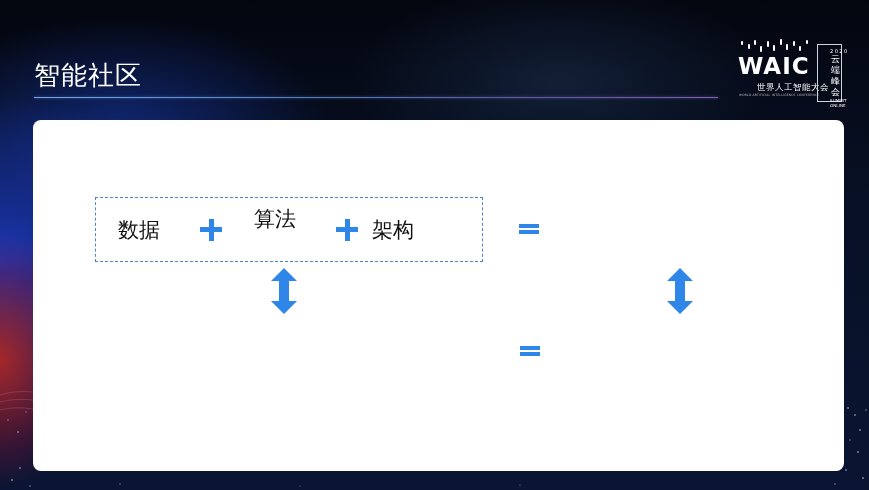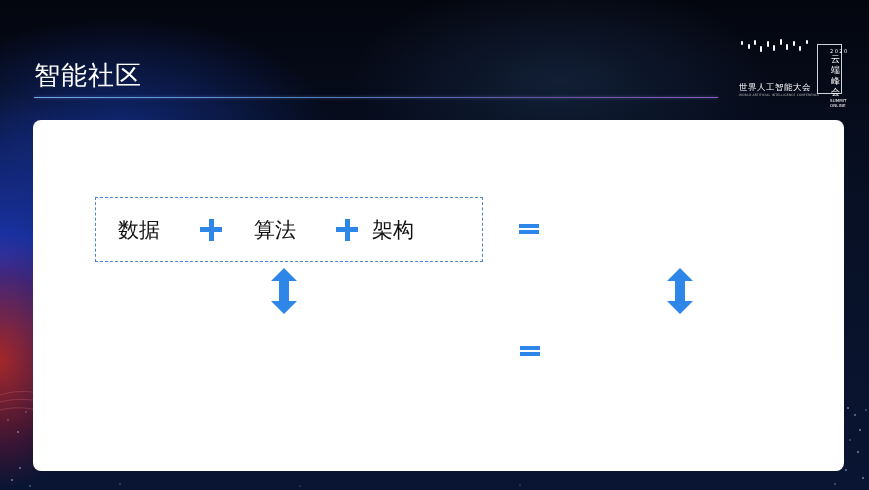--- a/index.html
+++ b/index.html
@@ -23,24 +23,24 @@
     position:absolute; left:34px; top:97px; width:684px; height:1px;
     background: linear-gradient(90deg, #6fa8e8 0%, #4e7fc0 40%, #6a4fa0 75%, #8a5ab8 100%);
     box-shadow: 0 0 3px rgba(120,150,230,0.6);
   }
   .logo { position:absolute; left:738px; top:38px; width:108px; height:62px; color:#fff; }
   .logo-dots { position:absolute; left:2px; top:0; width:72px; height:16px; }
   .logo-word {
     position:absolute; left:0; top:16px; font-size:23px; font-weight:bold;
     letter-spacing:1px; font-family:"DejaVu Sans", sans-serif; line-height:24px;
   }
-  .logo-cn { position:absolute; left:1px; top:44px; font-size:8.5px; letter-spacing:0.5px; line-height:10px; }
+  .logo-cn { position:absolute; left:19px; top:44px; font-size:8.5px; letter-spacing:0.5px; line-height:10px; }
   .logo-en { position:absolute; left:1px; top:55px; font-size:3px; color:#bbb; letter-spacing:0.2px; white-space:nowrap; }
   .logo-box {
-    position:absolute; left:79px; top:6px; width:25px; height:50px;
+    position:absolute; left:79px; top:6px; width:25px; height:58px;
     border:1px solid #cfd3dc; box-sizing:border-box; text-align:center;padding-left:12px;
   }
   .logo-year { font-size:5px; letter-spacing:1.5px; margin-top:3px; line-height:6px; }
   .logo-box-cn { font-size:9px; line-height:11px; }
   .logo-box-en { font-size:4px; line-height:5px; letter-spacing:0.1px; }
 
   .card {
     position:absolute; left:33px; top:120px; width:811px; height:351px;
     background:#ffffff; border-radius:8px;
   }
@@ -102,37 +102,38 @@
       <rect x="20" y="8" width="2" height="6" rx="1"></rect>
       <rect x="27" y="3" width="2" height="6" rx="1"></rect>
       <rect x="33" y="7" width="2" height="6" rx="1"></rect>
       <rect x="40" y="1" width="2" height="6" rx="1"></rect>
       <rect x="46" y="6" width="2" height="6" rx="1"></rect>
       <rect x="53" y="3" width="2" height="5" rx="1"></rect>
       <rect x="59" y="8" width="2" height="5" rx="1"></rect>
       <rect x="66" y="2" width="2" height="4" rx="1"></rect>
     </g>
   </svg>
+  <div class="logo-word">WAIC</div>
   <div class="logo-cn">世界人工智能大会</div>
   <div class="logo-en">WORLD ARTIFICIAL INTELLIGENCE CONFERENCE</div>
   <div class="logo-box">
     <div class="logo-year">2020</div>
     <div class="logo-box-cn">云端</div>
     <div class="logo-box-cn">峰会</div>
     <div class="logo-box-en">SUMMIT</div>
     <div class="logo-box-en">ONLINE</div>
   </div>
 </div>
 
 <div class="card">
 
   <div class="box" style="left:62px; top:77px; width:388px; height:65px;">
     <span class="term" style="left:22px; top:20px;">数据</span>
     <span class="plus" style="left:104px; top:21px;"></span>
-    <span class="term" style="left:158px; top:20px;">算法</span>
+    <span class="term" style="left:158px; top:9px;">算法</span>
     <span class="plus" style="left:240px; top:21px;"></span>
     <span class="term" style="left:276px; top:20px;">架构</span>
   </div>
 
   <span class="equals" style="left:486px; top:102px;"></span>
 
 
   <svg class="arrow" viewBox="0 0 28 46" style="left:237px; top:148px;">
     <polygon fill="#2e86e8" points="14,0 27,13 19,13 19,33 27,33 14,46 1,33 9,33 9,13 1,13"></polygon>
   </svg>

